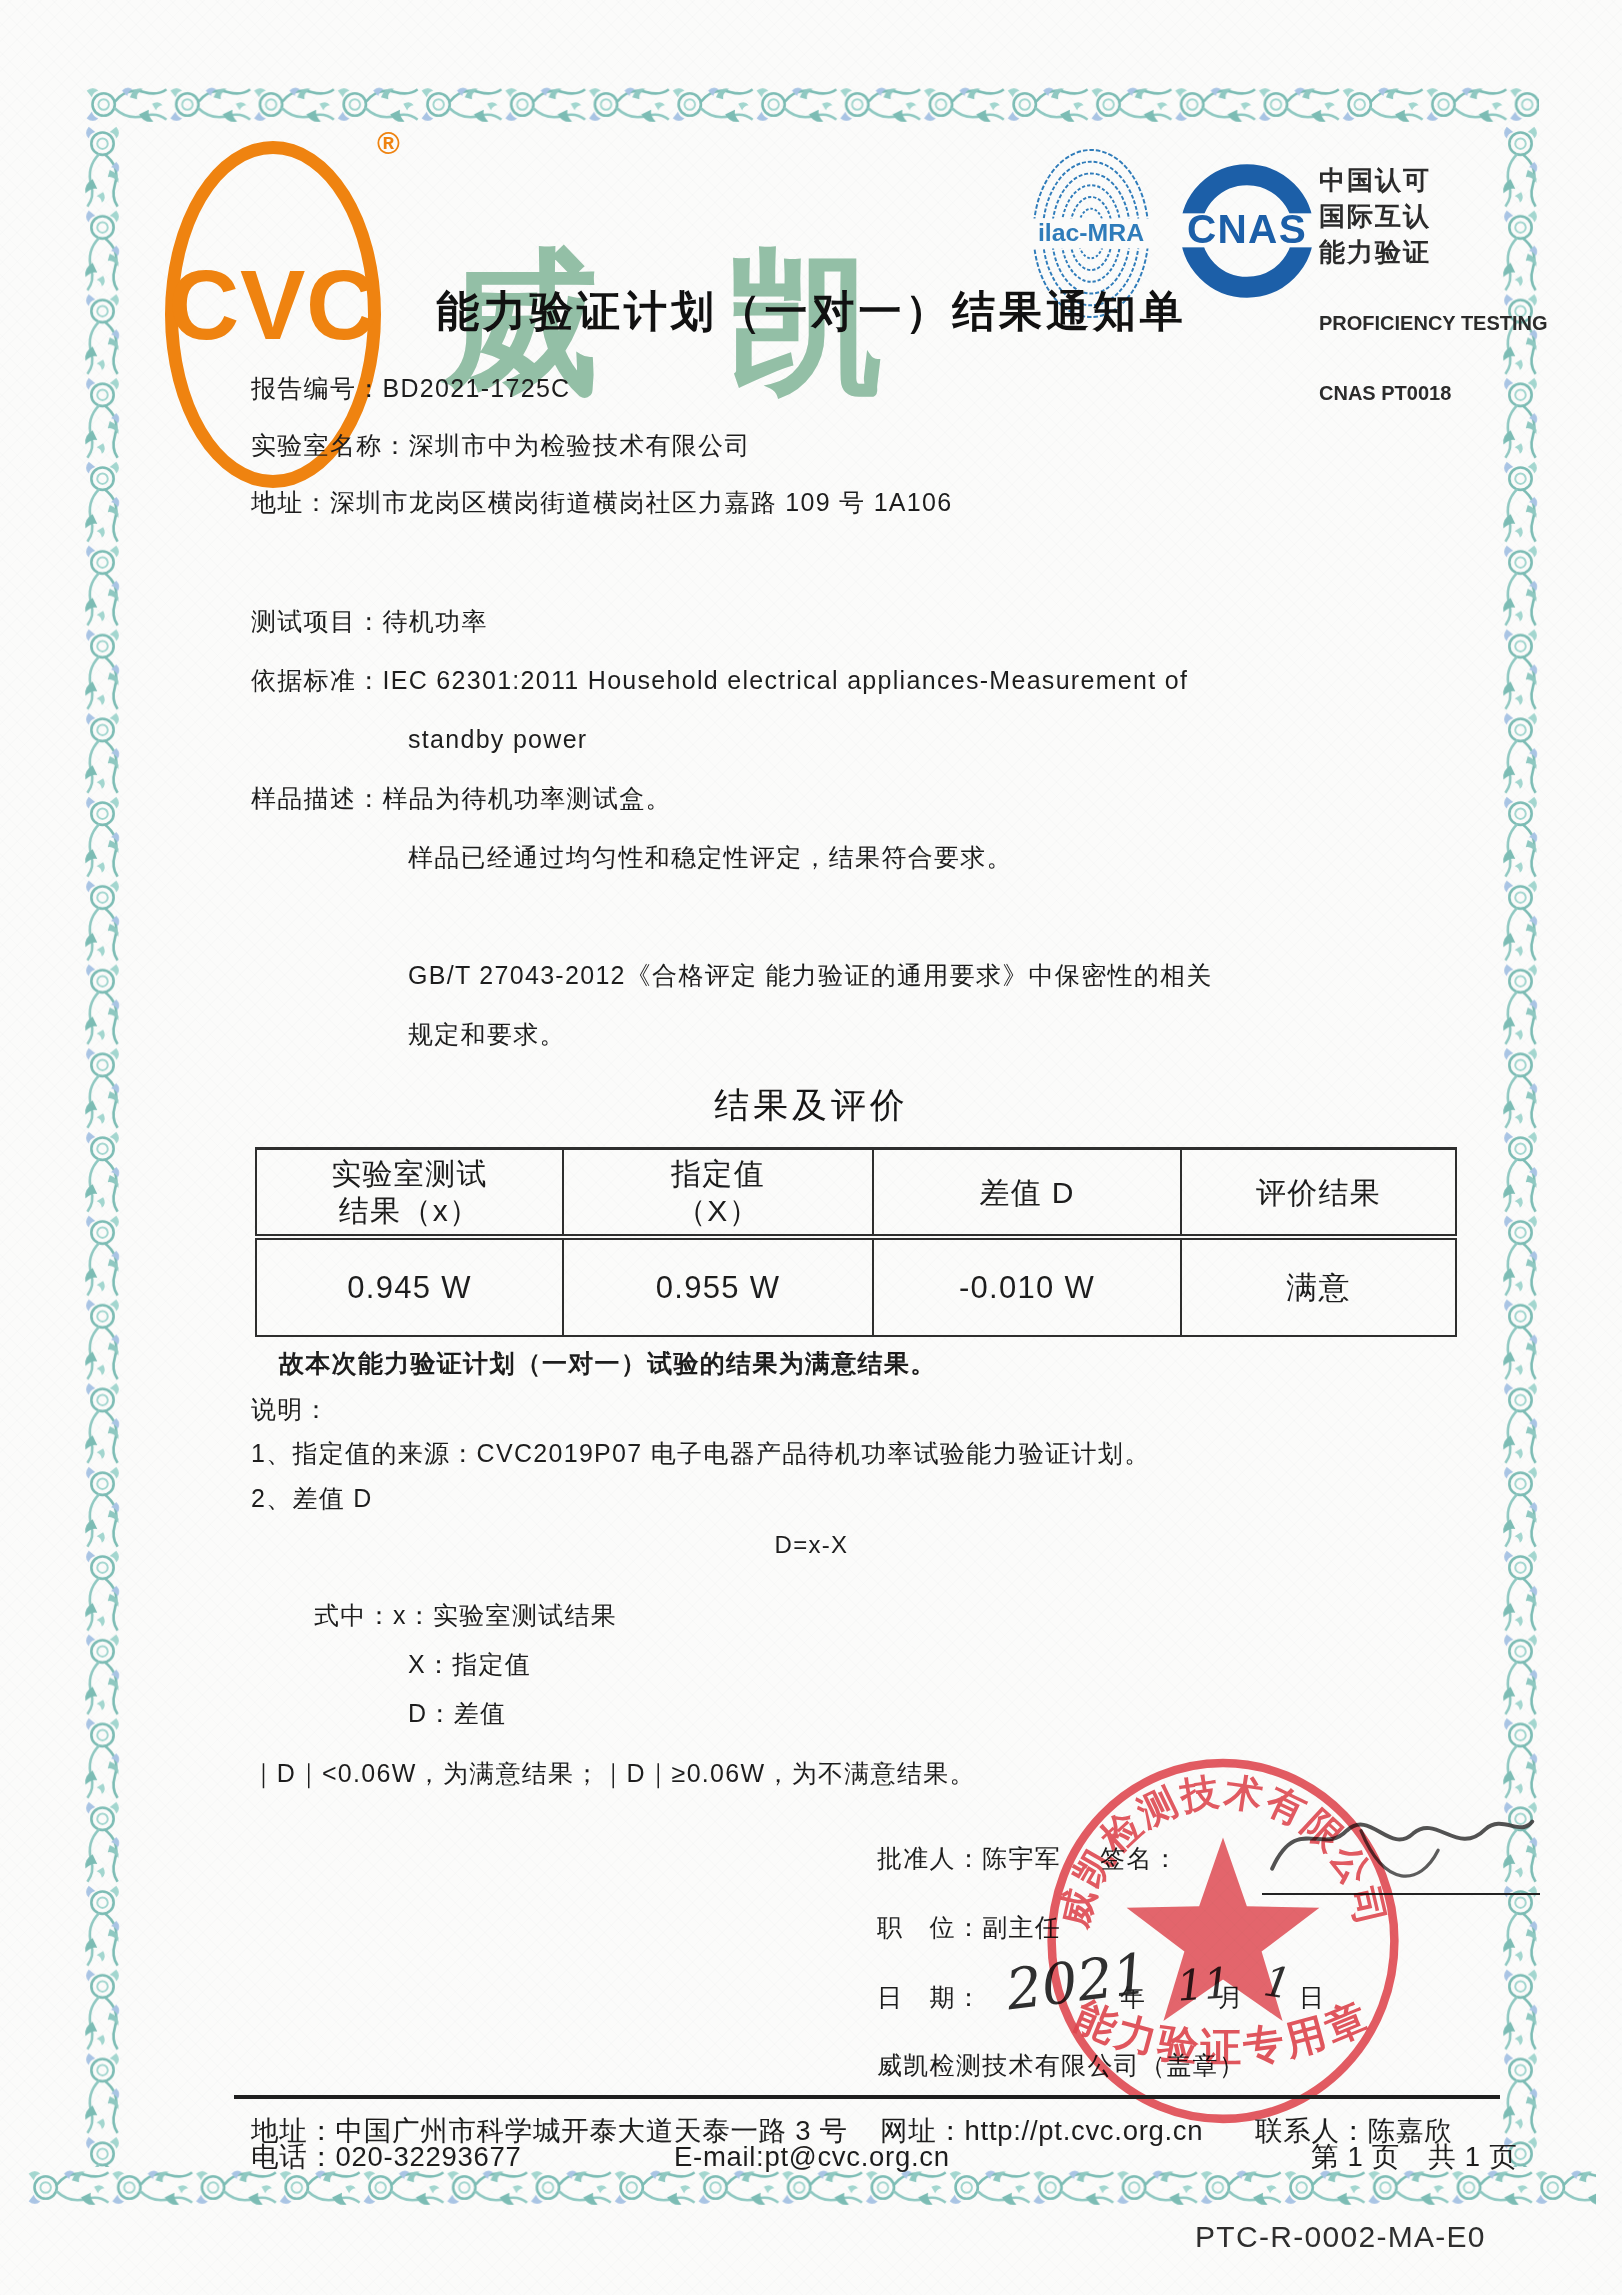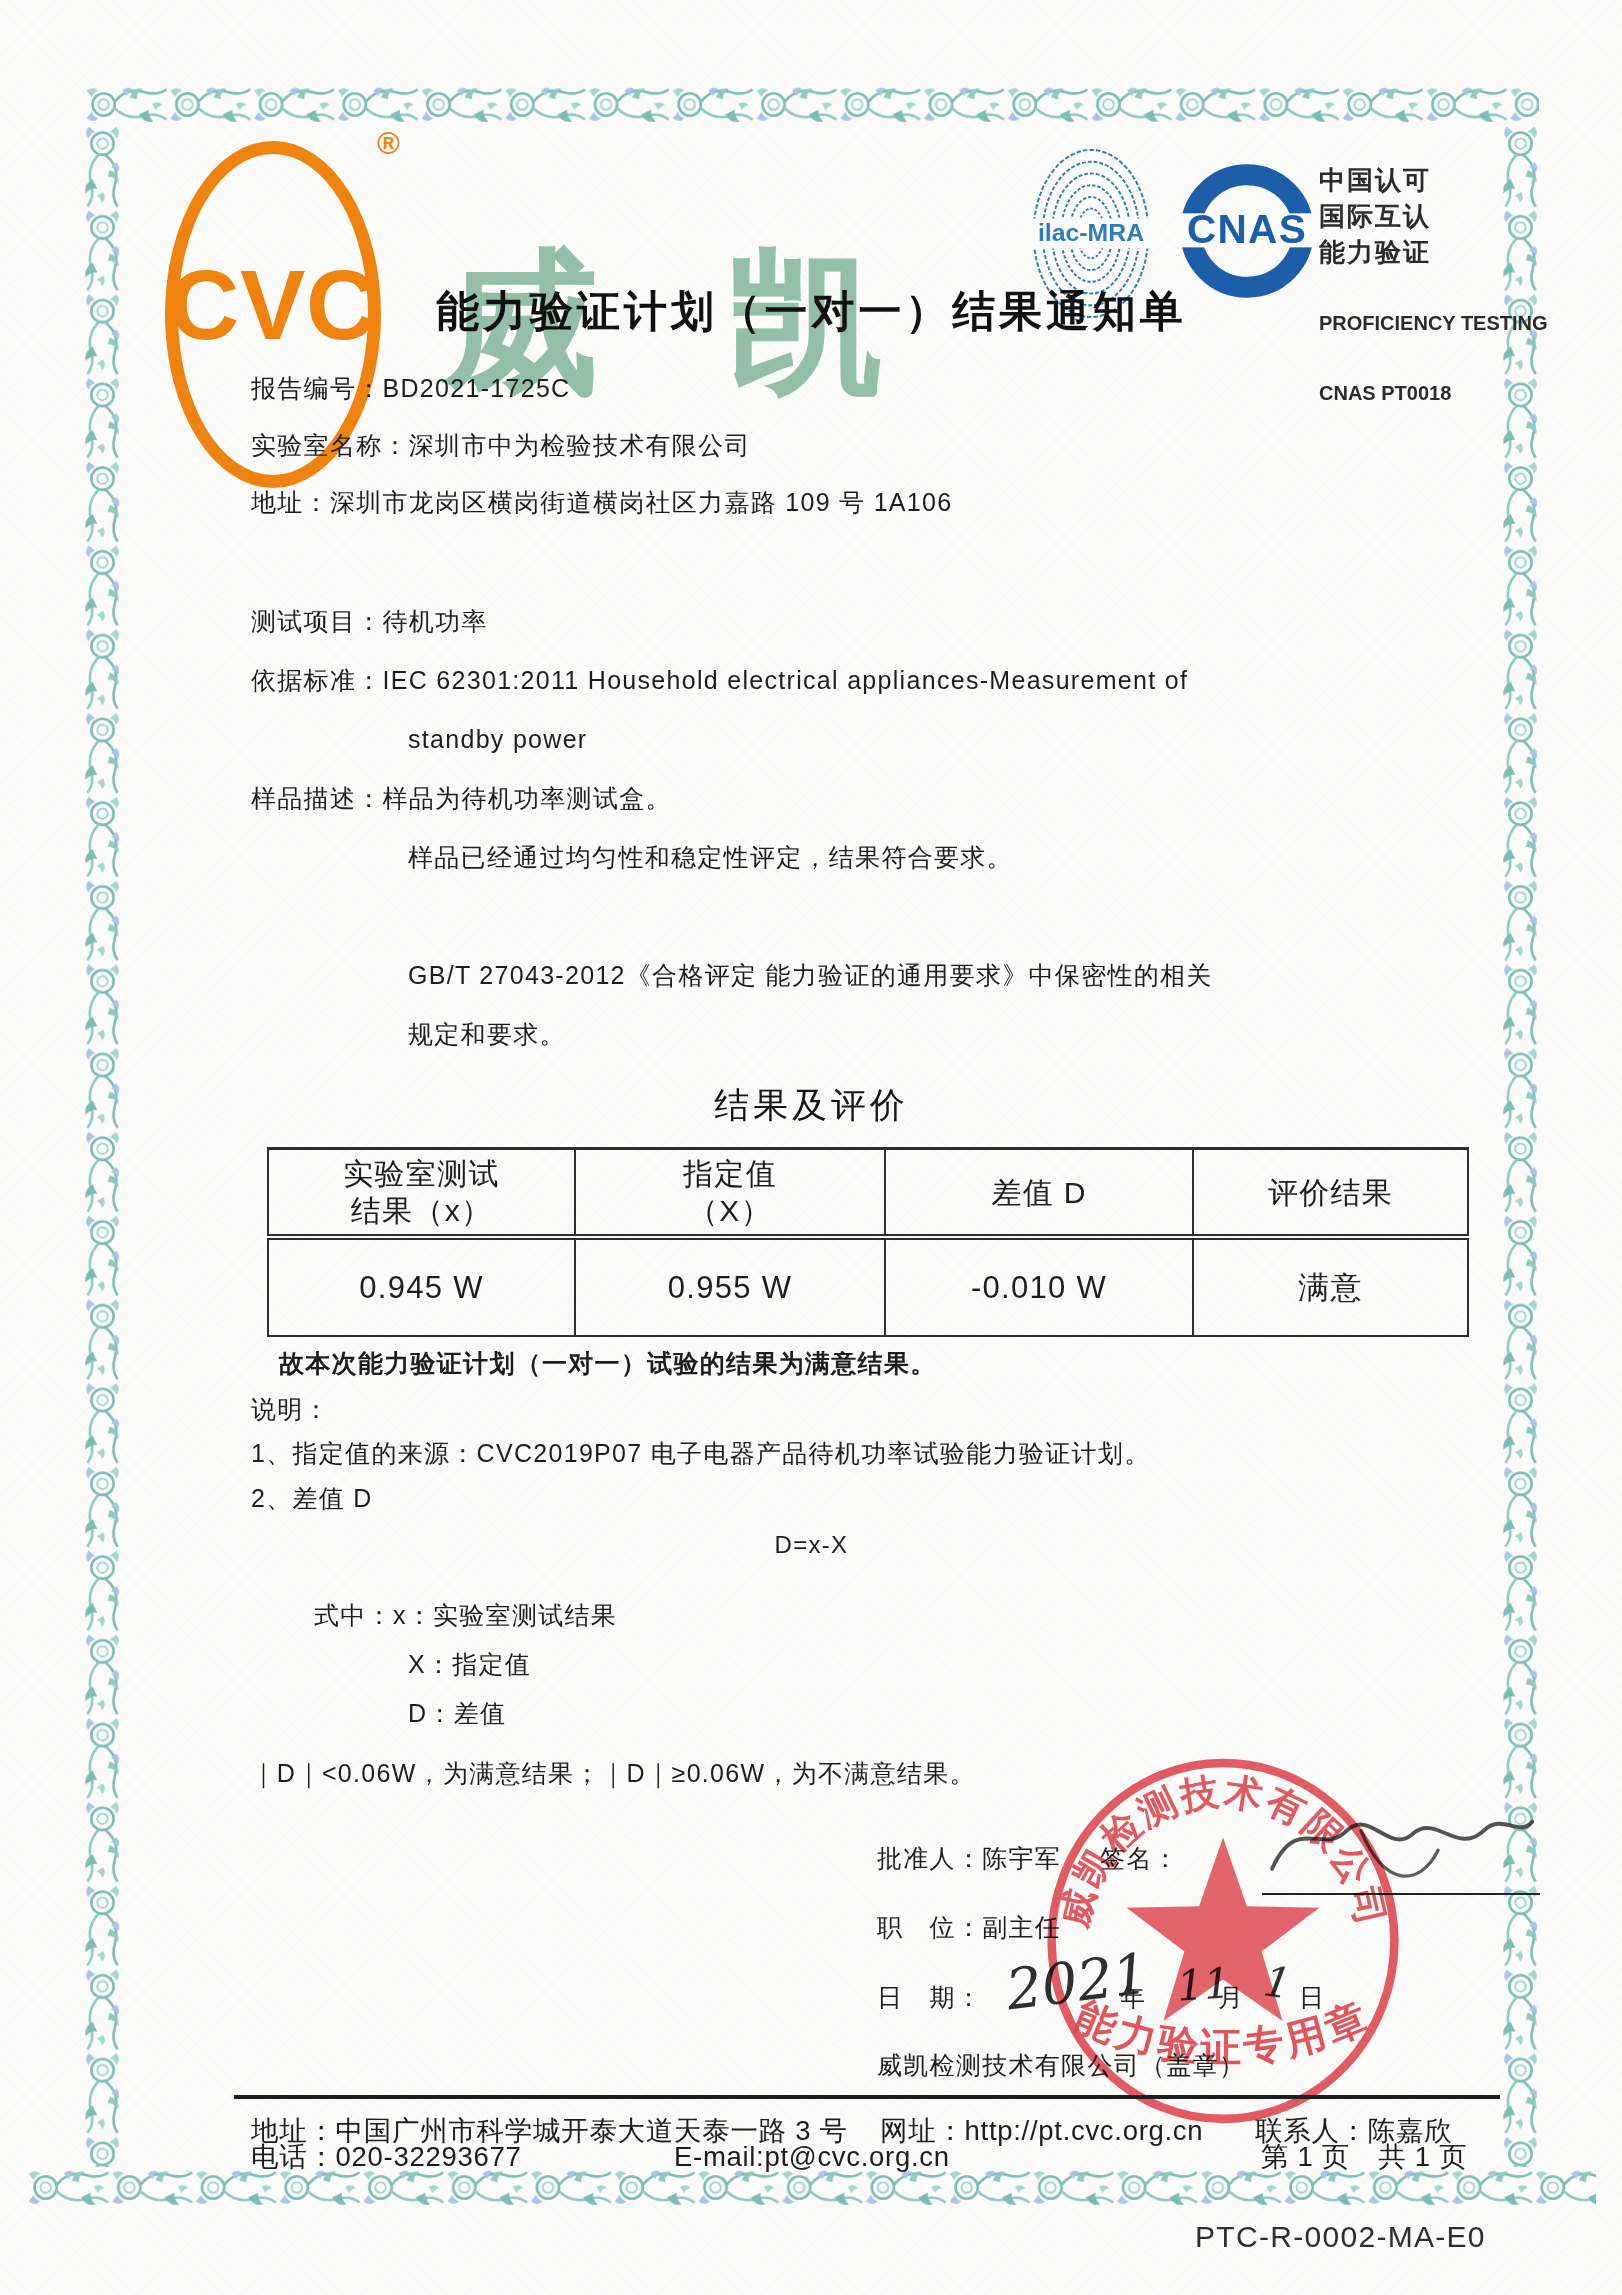--- a/index.html
+++ b/index.html
@@ -23,21 +23,21 @@
   
   .cvc-ellipse{left:165px;top:141px;width:216px;height:347px;border:13px solid #ef8310;border-radius:50%;box-sizing:border-box;}
   .cvc-text{left:165px;top:132px;width:216px;height:347px;display:flex;align-items:center;justify-content:center;
     font-size:98px;font-weight:bold;color:#ef8310;letter-spacing:0.7px;}
   .reg-mark{left:377px;top:126px;font-size:31px;font-weight:bold;color:#ef8310;}
   .brand{left:442px;top:241px;font-size:156px;font-weight:bold;color:#93bfa6;letter-spacing:43px;line-height:164px;font-family:"Liberation Sans",sans-serif;}
   .accred{left:1319px;top:162px;width:288px;color:#2b2b2b;}
   .accred .cn{font-size:26px;font-weight:bold;line-height:36px;letter-spacing:2px;}
   .accred .en{font-size:20px;font-weight:bold;line-height:33px;letter-spacing:0px;margin-top:37px;}
   
-  .rtable{position:absolute;left:255px;top:1147px;width:1199px;border-collapse:collapse;table-layout:fixed;margin-left:12px;}
+  .rtable{position:absolute;left:255px;top:1147px;width:1199px;border-collapse:collapse;table-layout:fixed;}
   .rtable th,.rtable td{border:2.6px solid #2e2e2e;text-align:center;vertical-align:middle;
     font-size:30px;font-weight:normal;color:#1d1d1d;letter-spacing:1.3px;padding:0;}
   .rtable thead th{height:84px;line-height:37px;border-bottom:6.5px double #2e2e2e;border-top:3.9px solid #2e2e2e;}
   .rtable tbody td{height:95px;font-size:31px;}
   
   .hw{position:absolute;font-family:"DejaVu Serif", serif;font-style:italic;color:#2f2f2f;white-space:nowrap;}
   .sig-underline{left:1262px;top:1864px;width:278px;height:29px;border-bottom:2.6px solid #222;}
   .sep-line{left:234px;top:2095px;width:1266px;height:0;border-top:4.6px solid #1f1f1f;}
   .footer-text{font-size:27.5px;letter-spacing:0.7px;}
   .doc-code{left:1195px;top:2220px;font-size:30px;letter-spacing:1.3px;color:#2e2e2e;}
@@ -237,18 +237,18 @@
   <div class="line footer-text" style="left:880px;top:2112px">
     <span>网址：</span><span>http://pt.cvc.org.cn</span>
   </div>
   <div class="line footer-text" style="left:1255px;top:2112px">
     <span>联系人：</span><span>陈嘉欣</span>
   </div>
   <div class="line footer-text" style="left:251px;top:2138px">
     <span>电话：</span><span>020-32293677</span>
   </div>
   <div class="line footer-text" style="left:674px;top:2138px">E-mail:pt@cvc.org.cn</div>
-  <div class="line footer-text" style="left:1261px;top:2138px">第 1 页　共 1 页</div>
+  <div class="line footer-text" style="left:1311px;top:2138px">第 1 页　共 1 页</div>
 
   <div class="abs doc-code">PTC-R-0002-MA-E0</div>
 
 </div>
 
 
 </body></html>

